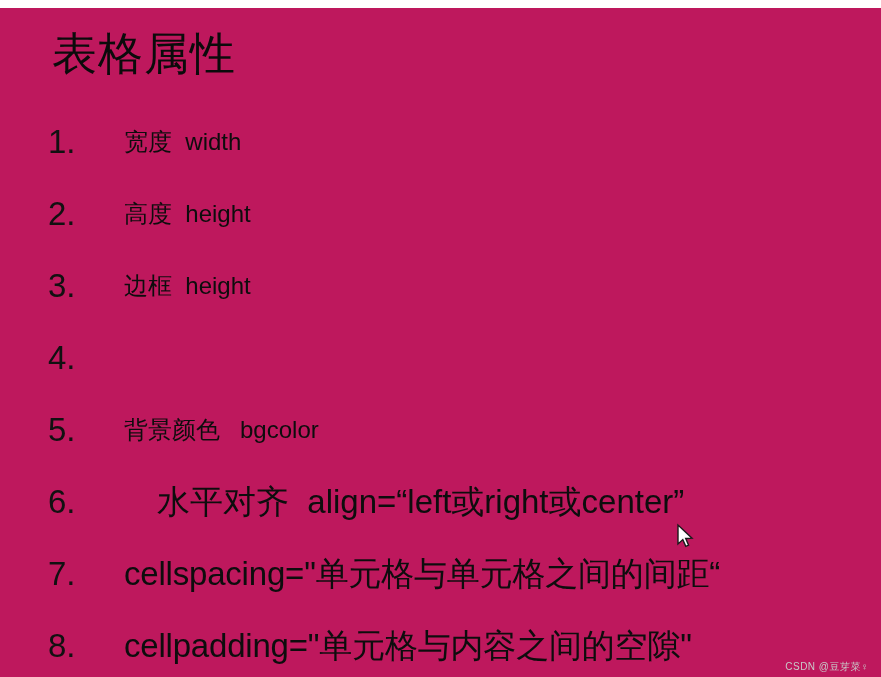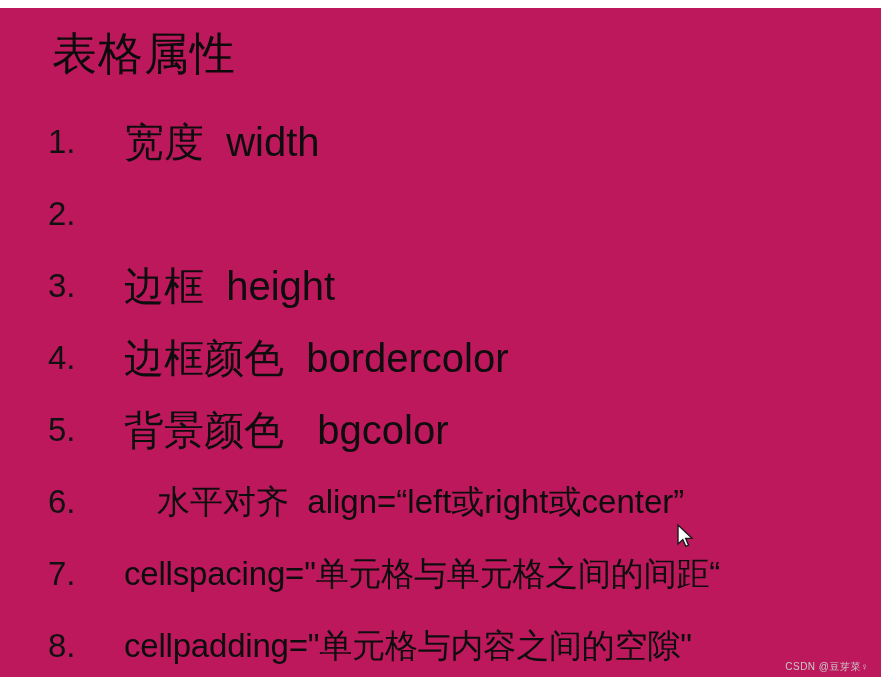--- a/index.html
+++ b/index.html
@@ -65,21 +65,21 @@
     color: #111111;
   }
 
   .item-text {
     position: absolute;
     left: 124px;
     top: 0;
     height: 72px;
     display: flex;
     align-items: center;
-    font-size: 40px;
+    font-size: 24px;
     line-height: 42px;
     color: #0d0d0d;
     white-space: pre;
   }
 
   
   .list-item[data-row="7"] .item-text,
   .list-item[data-row="8"] .item-text {
     font-size: 33px;
     letter-spacing: -0.2px;
@@ -119,30 +119,30 @@
 
   <div id="attr-list">
 
     <div class="list-item" data-row="1">
       <span class="item-number">1.</span>
       <span class="item-text">宽度  width</span>
     </div>
 
     <div class="list-item" data-row="2">
       <span class="item-number">2.</span>
+      <span class="item-text">高度  height</span>
     </div>
 
     <div class="list-item" data-row="3">
       <span class="item-number">3.</span>
       <span class="item-text">边框  height</span>
     </div>
 
     <div class="list-item" data-row="4">
       <span class="item-number">4.</span>
-      <span class="item-text">边框颜色  bordercolor</span>
     </div>
 
     <div class="list-item" data-row="5">
       <span class="item-number">5.</span>
       <span class="item-text">背景颜色   bgcolor</span>
     </div>
 
     <div class="list-item" data-row="6">
       <span class="item-number">6.</span>
       <span class="item-text">水平对齐  align=“left或right或center”</span>

